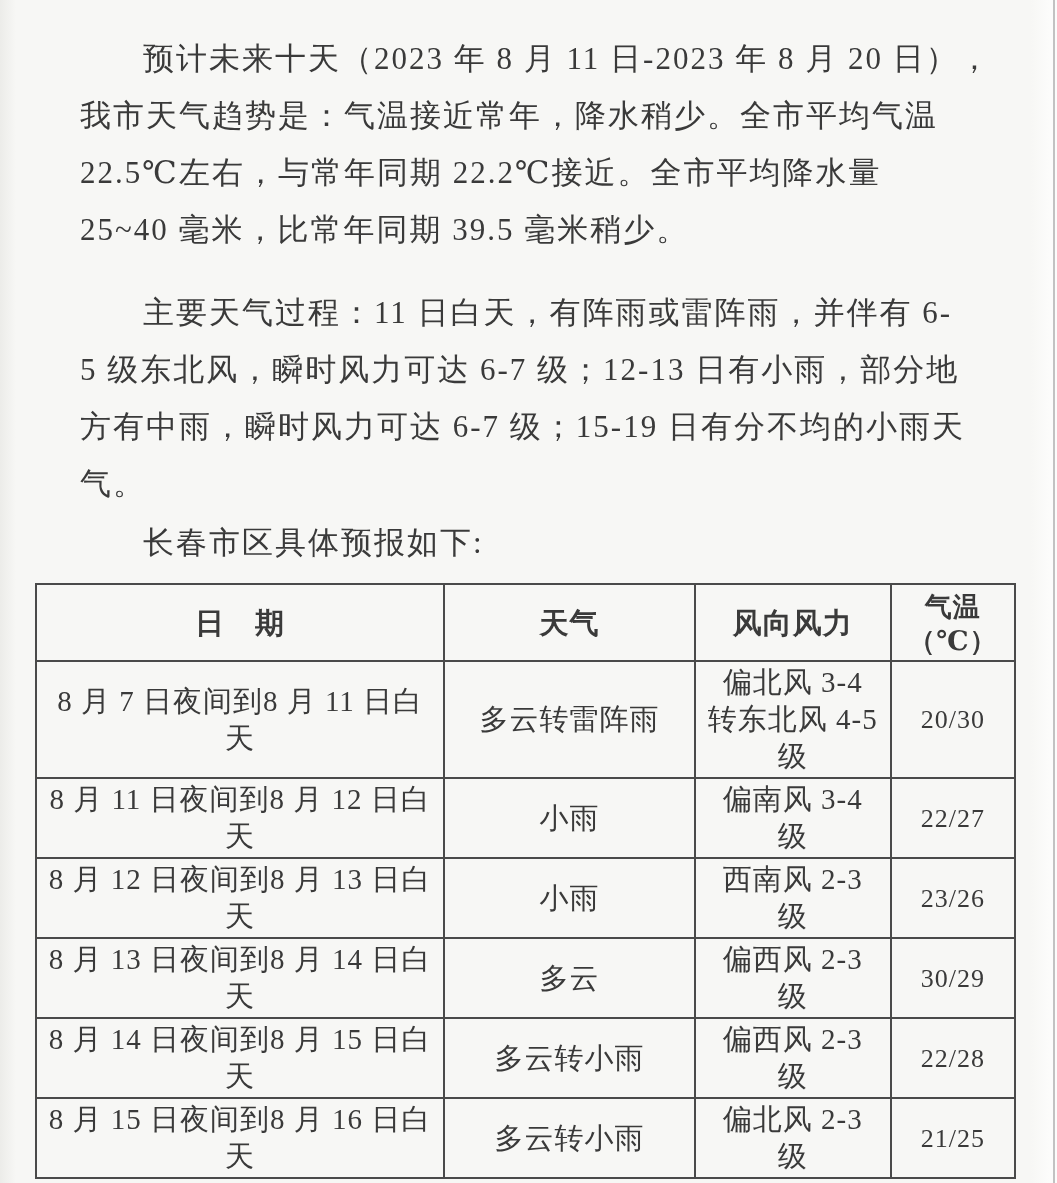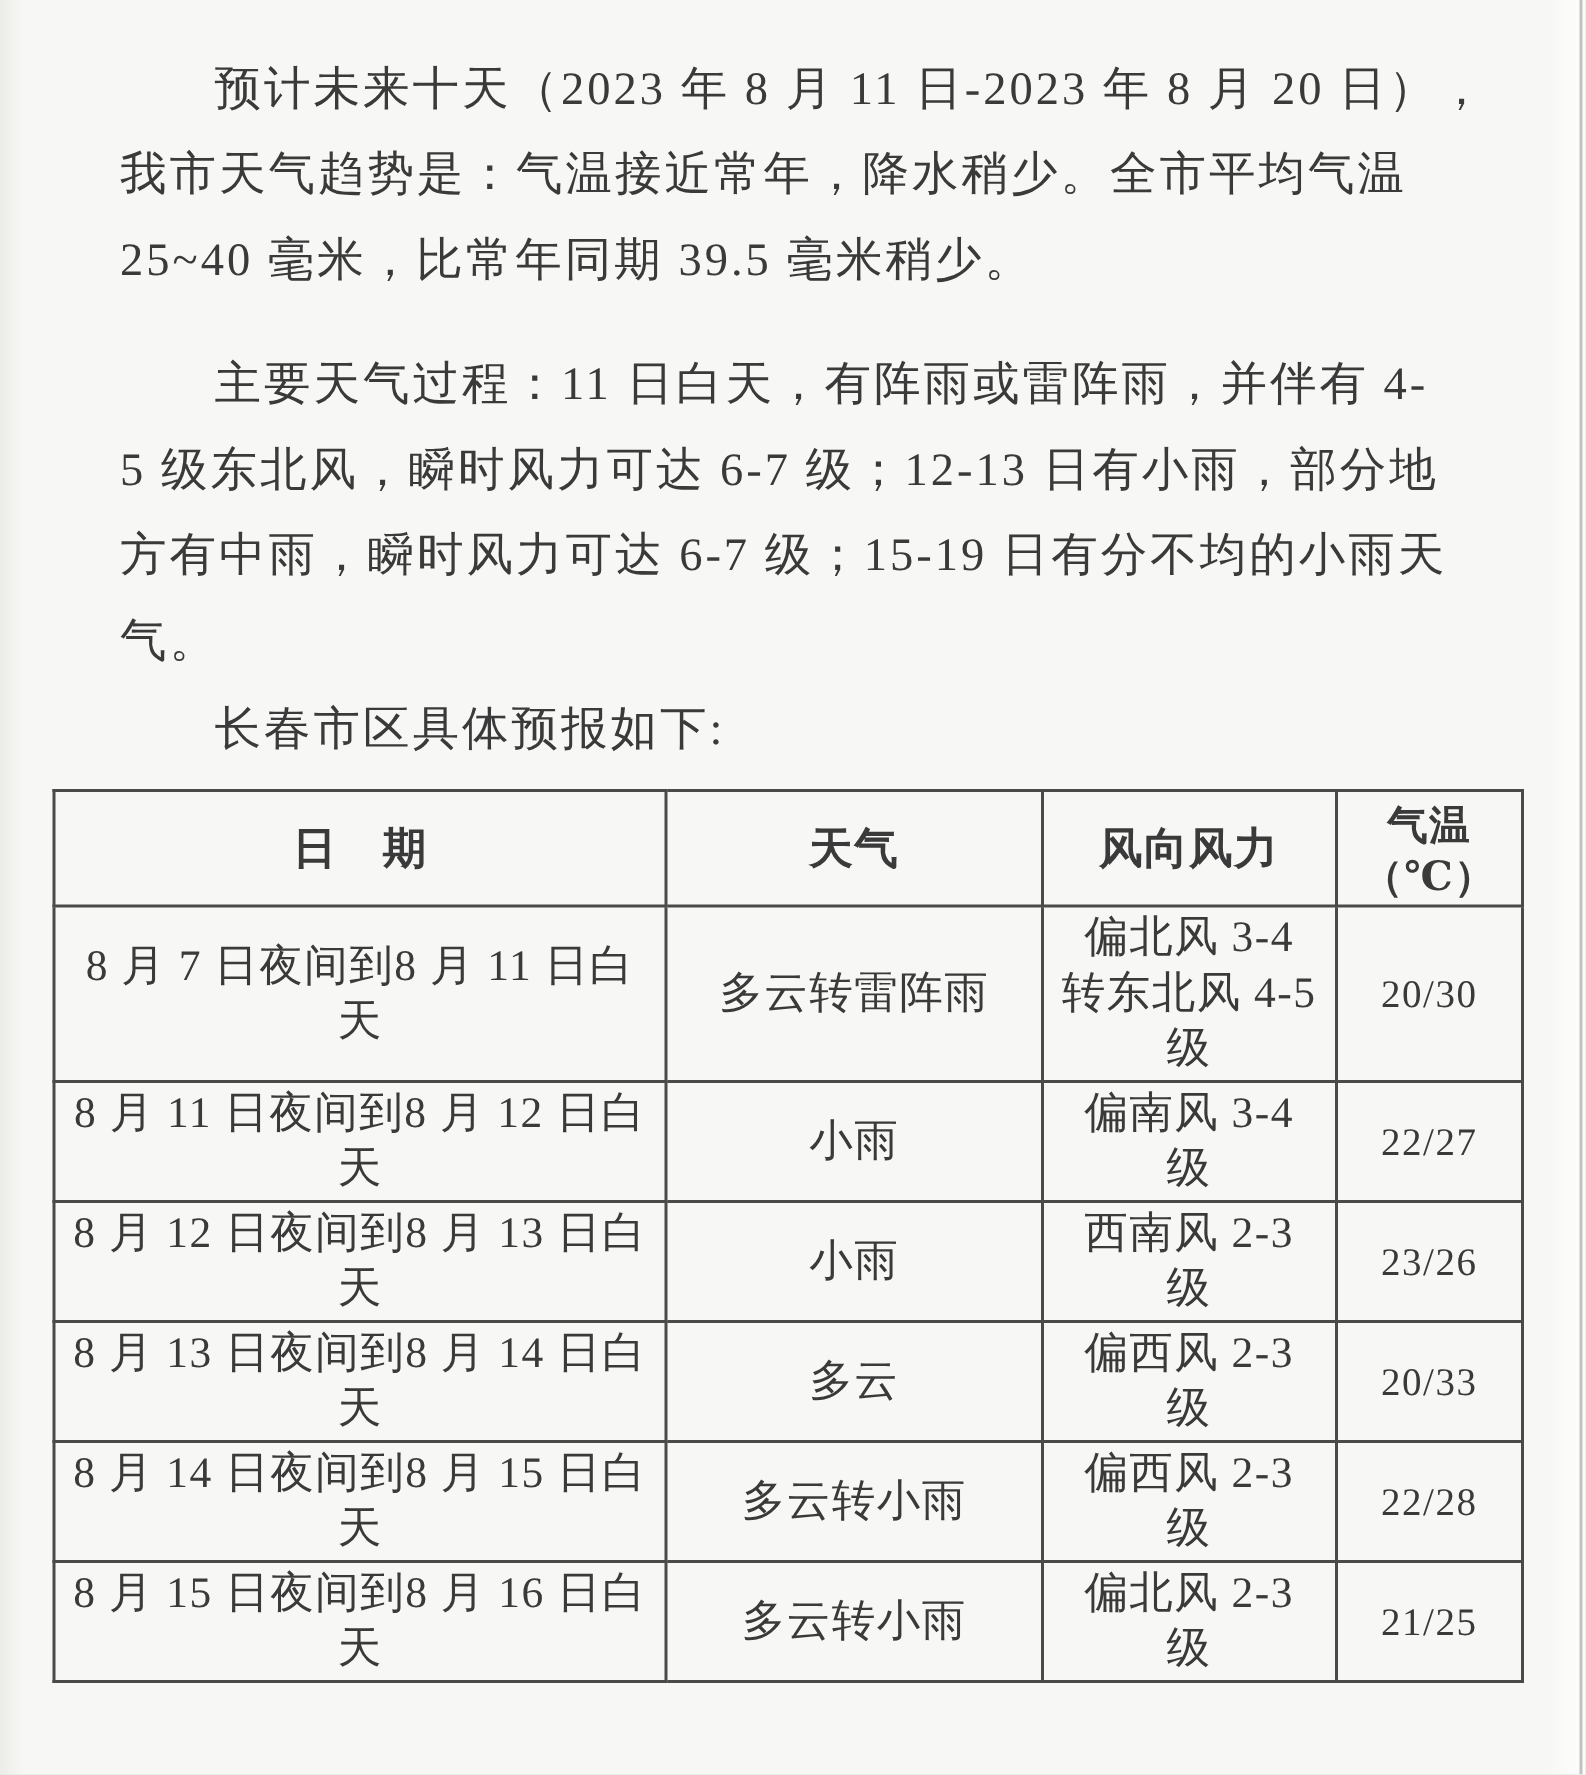--- a/index.html
+++ b/index.html
@@ -84,25 +84,26 @@
 <body>
 
 <div class="page">
   <div class="edge-right"></div>
 
   <div class="doc-text">
 
     <div>
       <div class="line indent">预计未来十天（2023 年 8 月 11 日-2023 年 8 月 20 日），</div>
       <div class="line">我市天气趋势是：气温接近常年，降水稍少。全市平均气温</div>
+      <div class="line">22.5℃左右，与常年同期 22.2℃接近。全市平均降水量</div>
       <div class="line">25~40 毫米，比常年同期 39.5 毫米稍少。</div>
     </div>
 
     <div class="para-gap">
-      <div class="line indent">主要天气过程：11 日白天，有阵雨或雷阵雨，并伴有 4-</div>
+      <div class="line indent">主要天气过程：11 日白天，有阵雨或雷阵雨，并伴有 6-</div>
       <div class="line">5 级东北风，瞬时风力可达 6-7 级；12-13 日有小雨，部分地</div>
       <div class="line">方有中雨，瞬时风力可达 6-7 级；15-19 日有分不均的小雨天</div>
       <div class="line">气。</div>
     </div>
 
     <div class="caption-gap">
       <div class="line indent">长春市区具体预报如下:</div>
     </div>
 
   </div>
@@ -147,21 +148,21 @@
         <td class="wind-cell">西南风 2-3
 级</td>
         <td class="temp-cell">23/26</td>
       </tr>
       <tr class="row-normal">
         <td class="date-cell">8 月 13 日夜间到8 月 14 日白
 天</td>
         <td class="weather-cell">多云</td>
         <td class="wind-cell">偏西风 2-3
 级</td>
-        <td class="temp-cell">20/33</td>
+        <td class="temp-cell">30/29</td>
       </tr>
       <tr class="row-normal">
         <td class="date-cell">8 月 14 日夜间到8 月 15 日白
 天</td>
         <td class="weather-cell">多云转小雨</td>
         <td class="wind-cell">偏西风 2-3
 级</td>
         <td class="temp-cell">22/28</td>
       </tr>
       <tr class="row-normal">

